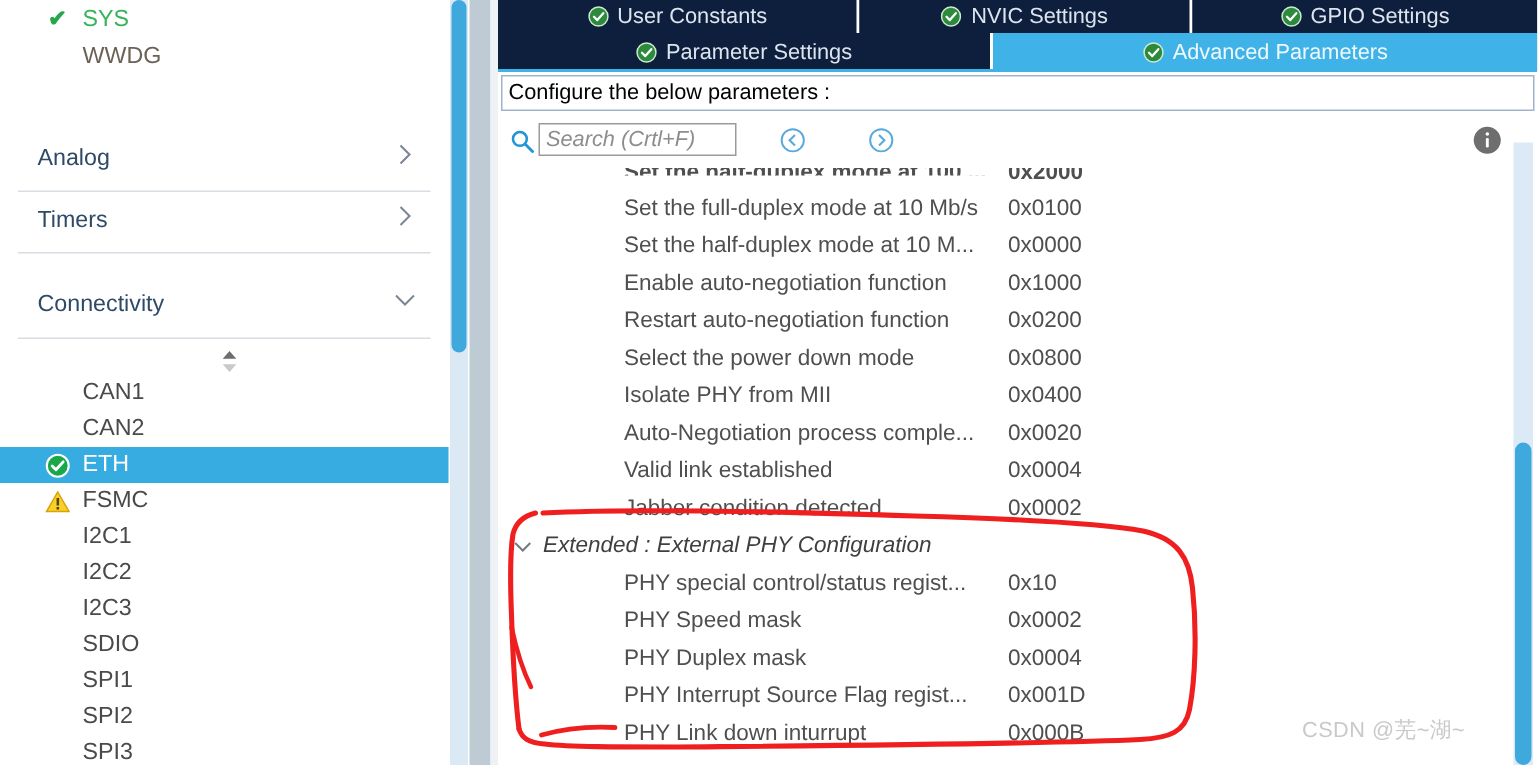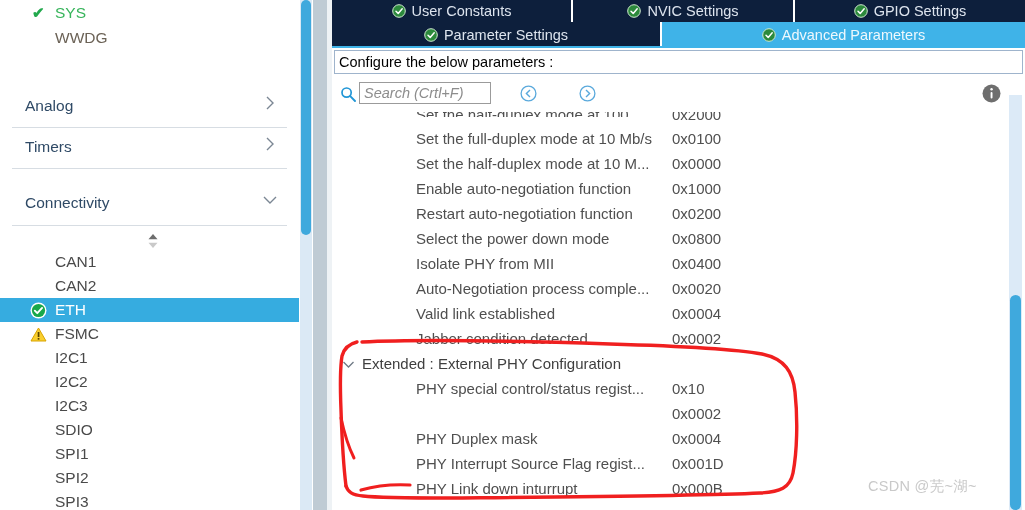--- a/index.html
+++ b/index.html
@@ -274,20 +274,21 @@
     overflow: hidden;
     text-overflow: clip;
   }
   .row .val {
     position: absolute;
     left: 340px; top: 0;
     color: #4f4f4f;
   }
   .row.group {
     color: #3f3f3f;
+    font-style: italic;
   }
   .row.group .name {
     left: 30px;
     width: 400px;
   }
   .row.group .caret {
     position: absolute;
     left: 10px; top: 7px;
     width: 13px; height: 13px;
     color: #6f7a85;
@@ -517,21 +518,21 @@
         <svg viewBox="0 0 19 19" width="19" height="19">
             <circle cx="9.5" cy="9.5" r="9" fill="#6e6e6e"></circle>
             <rect x="8.6" y="8" width="1.9" height="6.4" rx="0.9" fill="#ffffff"></rect>
             <circle cx="9.55" cy="5.3" r="1.2" fill="#ffffff"></circle>
           </svg>
       </span>
     </div>
 
     <div class="rows">
 
-      <div class="row" style="height:14px;line-height:5px;overflow:hidden;">
+      <div class="row" style="height:14px;line-height:5px;overflow:hidden;font-weight:bold;">
         <span class="name">Set the half-duplex mode at 100 ...</span>
         <span class="val">0x2000</span>
       </div>
 
       <div class="row">
         <span class="name" style="width:258px;">Set the full-duplex mode at 10 Mb/s</span>
         <span class="val">0x0100</span>
       </div>
       <div class="row">
         <span class="name">Set the half-duplex mode at 10 M...</span>
@@ -573,20 +574,21 @@
             </svg>
         </span>
         <span class="name">Extended : External PHY Configuration</span>
       </div>
 
       <div class="row">
         <span class="name">PHY special control/status regist...</span>
         <span class="val">0x10</span>
       </div>
       <div class="row">
+        <span class="name">PHY Speed mask</span>
         <span class="val">0x0002</span>
       </div>
       <div class="row">
         <span class="name">PHY Duplex mask</span>
         <span class="val">0x0004</span>
       </div>
       <div class="row">
         <span class="name">PHY Interrupt Source Flag regist...</span>
         <span class="val">0x001D</span>
       </div>

